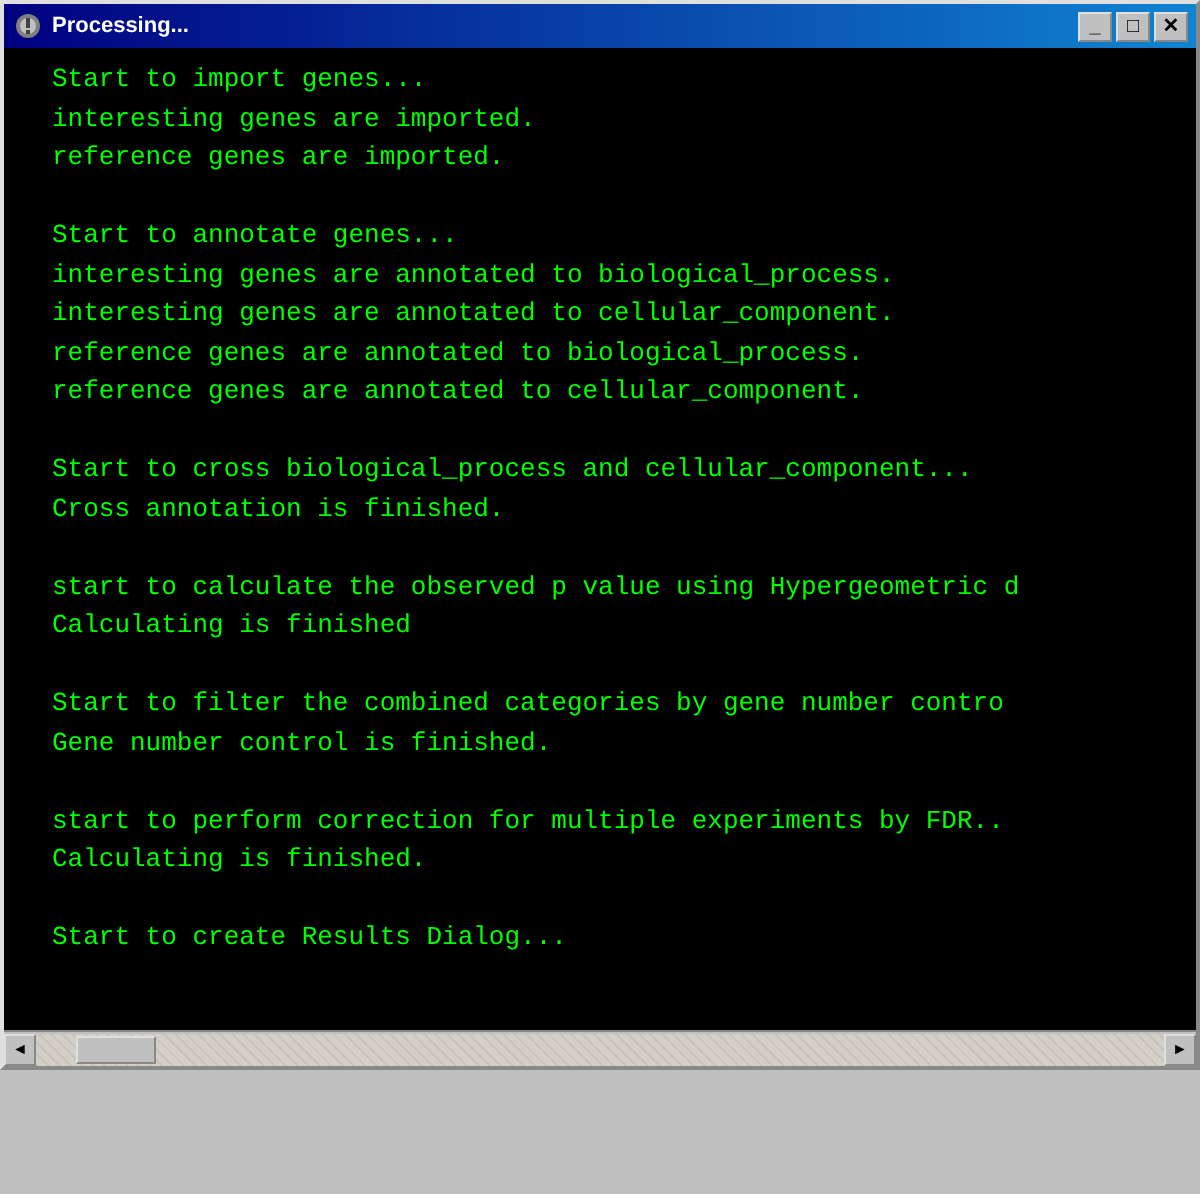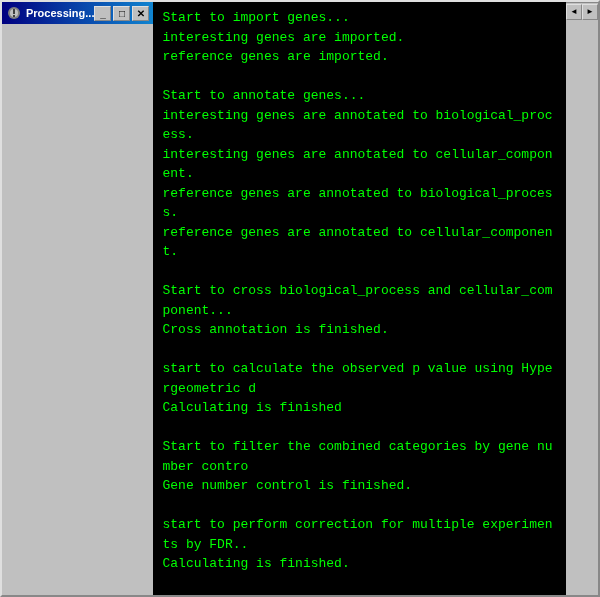--- a/index.html
+++ b/index.html
@@ -12,23 +12,23 @@
       width: 600px;
       height: 597px;
       background: #c0c0c0;
       font-family: Arial, sans-serif;
       font-size: 12px;
       overflow: hidden;
     }
 
     .window {
       width: 600px;
-      height: 597px;
-      display: flex;
-      flex-direction: row;
+      height: 535px;
+      display: flex;
+      flex-direction: column;
       border: 2px solid #888;
       border-top: 2px solid #dfdfdf;
       border-left: 2px solid #dfdfdf;
       justify-content: center;
     }
 
     .title-bar {
       background: linear-gradient(to right, #000080, #1084d0);
       height: 22px;
       display: flex;
@@ -82,21 +82,21 @@
       font-family: Arial, sans-serif;
     }
 
     .title-btn.close-btn {
       background: #c0c0c0;
     }
 
     .console-area {
       background: #000;
       flex: 1;
-      padding: 6px 9px;
+      padding: 6px 24px;
       overflow-y: auto;
       overflow-x: hidden;
     }
 
     .console-text {
       color: #00ff00;
       font-family: 'Courier New', Courier, monospace;
       font-size: 13px;
       line-height: 1.5;
       white-space: pre-wrap;

